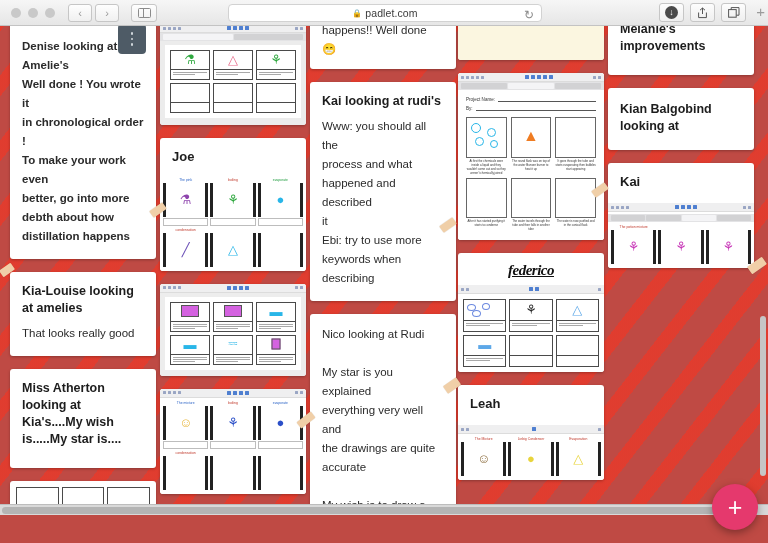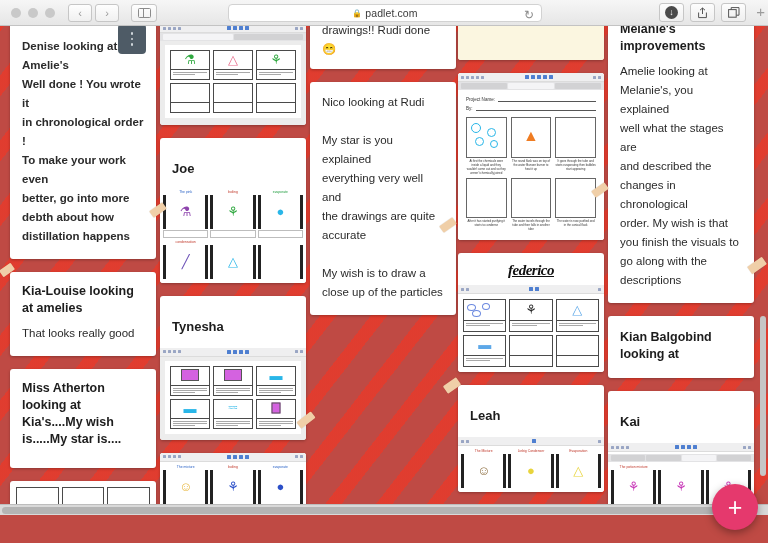--- a/index.html
+++ b/index.html
@@ -63,21 +63,21 @@
   #board{ position:absolute; left:0; top:0; width:768px; height:517px; }
   .col{ position:absolute; top:0; width:146px; }
   .card{
     background:#fff; border-radius:3px; margin-bottom:13px;
     box-shadow:0 1px 3px rgba(0,0,0,.28); overflow:hidden;
     padding:0;
   }
   .card.text{ padding:11px 12px 13px 12px; }
   .card .ttl{ font-size:12.5px; font-weight:bold; color:#1d1d1d; line-height:17px; margin-bottom:7px;}
   .card .body{ font-size:11.5px; color:#2b2b2b; line-height:19px; white-space:pre-wrap;}
-  .card .name{ font-size:13px; font-weight:bold; color:#1d1d1d; padding:23px 12px 9px 12px;}
+  .card .name{ font-size:13px; font-weight:bold; color:#1d1d1d; padding:11px 12px 9px 12px;}
 
   
   .shot{ width:100%; background:#fff; }
   .shot .tbar{ height:9px; background:#efeff0; border-bottom:1px solid #dcdcdc;
     display:flex; align-items:center; justify-content:space-between; padding:0 3px;}
   .tbar .tl,.tbar .tr{ display:flex; gap:2px; }
   .tbar i{ display:block; width:3px;height:3px; background:#9aa6c4; border-radius:.5px;}
   .tbar .mid{ display:flex; gap:2px;}
   .tbar .mid i{ background:#4f7fd0; width:4px;height:4px;}
   .shot .tabs{ height:8px; background:#e3e3e5; display:flex; gap:1px; padding:1px 3px;}
@@ -372,21 +372,20 @@
                 <div class="striplabel">&nbsp;</div>
               <div class="cellbox film" style="aspect-ratio:4/3;">
                   <div class="inner"></div>
                 </div>
               </div>
           </div>
         </div>
       </div>
 
       <div class="card">
-        <div class="name" style="padding-bottom:14px;">Tynesha</div>
         <div class="shot" style="background:#ededed;padding-bottom:6px;">
           <div class="tbar">
             <span class="tl">
                 <i></i>
                 <i></i>
                 <i></i>
                 <i></i>
               </span>
             <span class="mid">
                 <i></i>
@@ -518,23 +517,33 @@
                   <div class="inner"></div>
                 </div>
               </div>
           </div>
         </div>
       </div>
     </div>
 
     <div class="col" style="left:310px; top:-14px;">
       <div class="card text" style="padding:9px 12px 10px 12px;">
-        <div class="body">drawings!! Rudi done 😁</div>
-      </div>
-
+        <div class="body">happens!! Well done 😁</div>
+      </div>
+
+      <div class="card text">
+        <div class="ttl">Kai looking at rudi's</div>
+        <div class="body">Www: you should all the
+process and what
+happened and described
+it
+Ebi: try to use more
+keywords when
+describing</div>
+      </div>
 
       <div class="card text">
         <div class="body">Nico looking at Rudi
 
 My star is you explained
 everything very well and
 the drawings are quite
 accurate
 
 My wish is to draw a
@@ -717,29 +726,20 @@
               </div>
           </div>
         </div>
       </div>
     </div>
 
     <div class="col" style="left:608px; top:-16px;">
 
       <div class="card text">
         <div class="ttl">Melanie's improvements</div>
-        <div class="body">Amelie looking at
-Melanie's, you explained
-well what the stages are
-and described the
-changes in chronological
-order. My wish is that
-you finish the visuals to
-go along with the
-descriptions</div>
       </div>
 
       <div class="card text" style="padding:13px 12px 15px 12px;">
         <div class="ttl" style="margin-bottom:0;">Kian Balgobind looking at</div>
       </div>
 
       <div class="card">
         <div class="name" style="padding-bottom:14px;">Kai</div>
         <div class="shot" style="padding:0 3px 4px 3px;">
           <div class="tbar" style="margin:0 -3px 2px -3px;">

